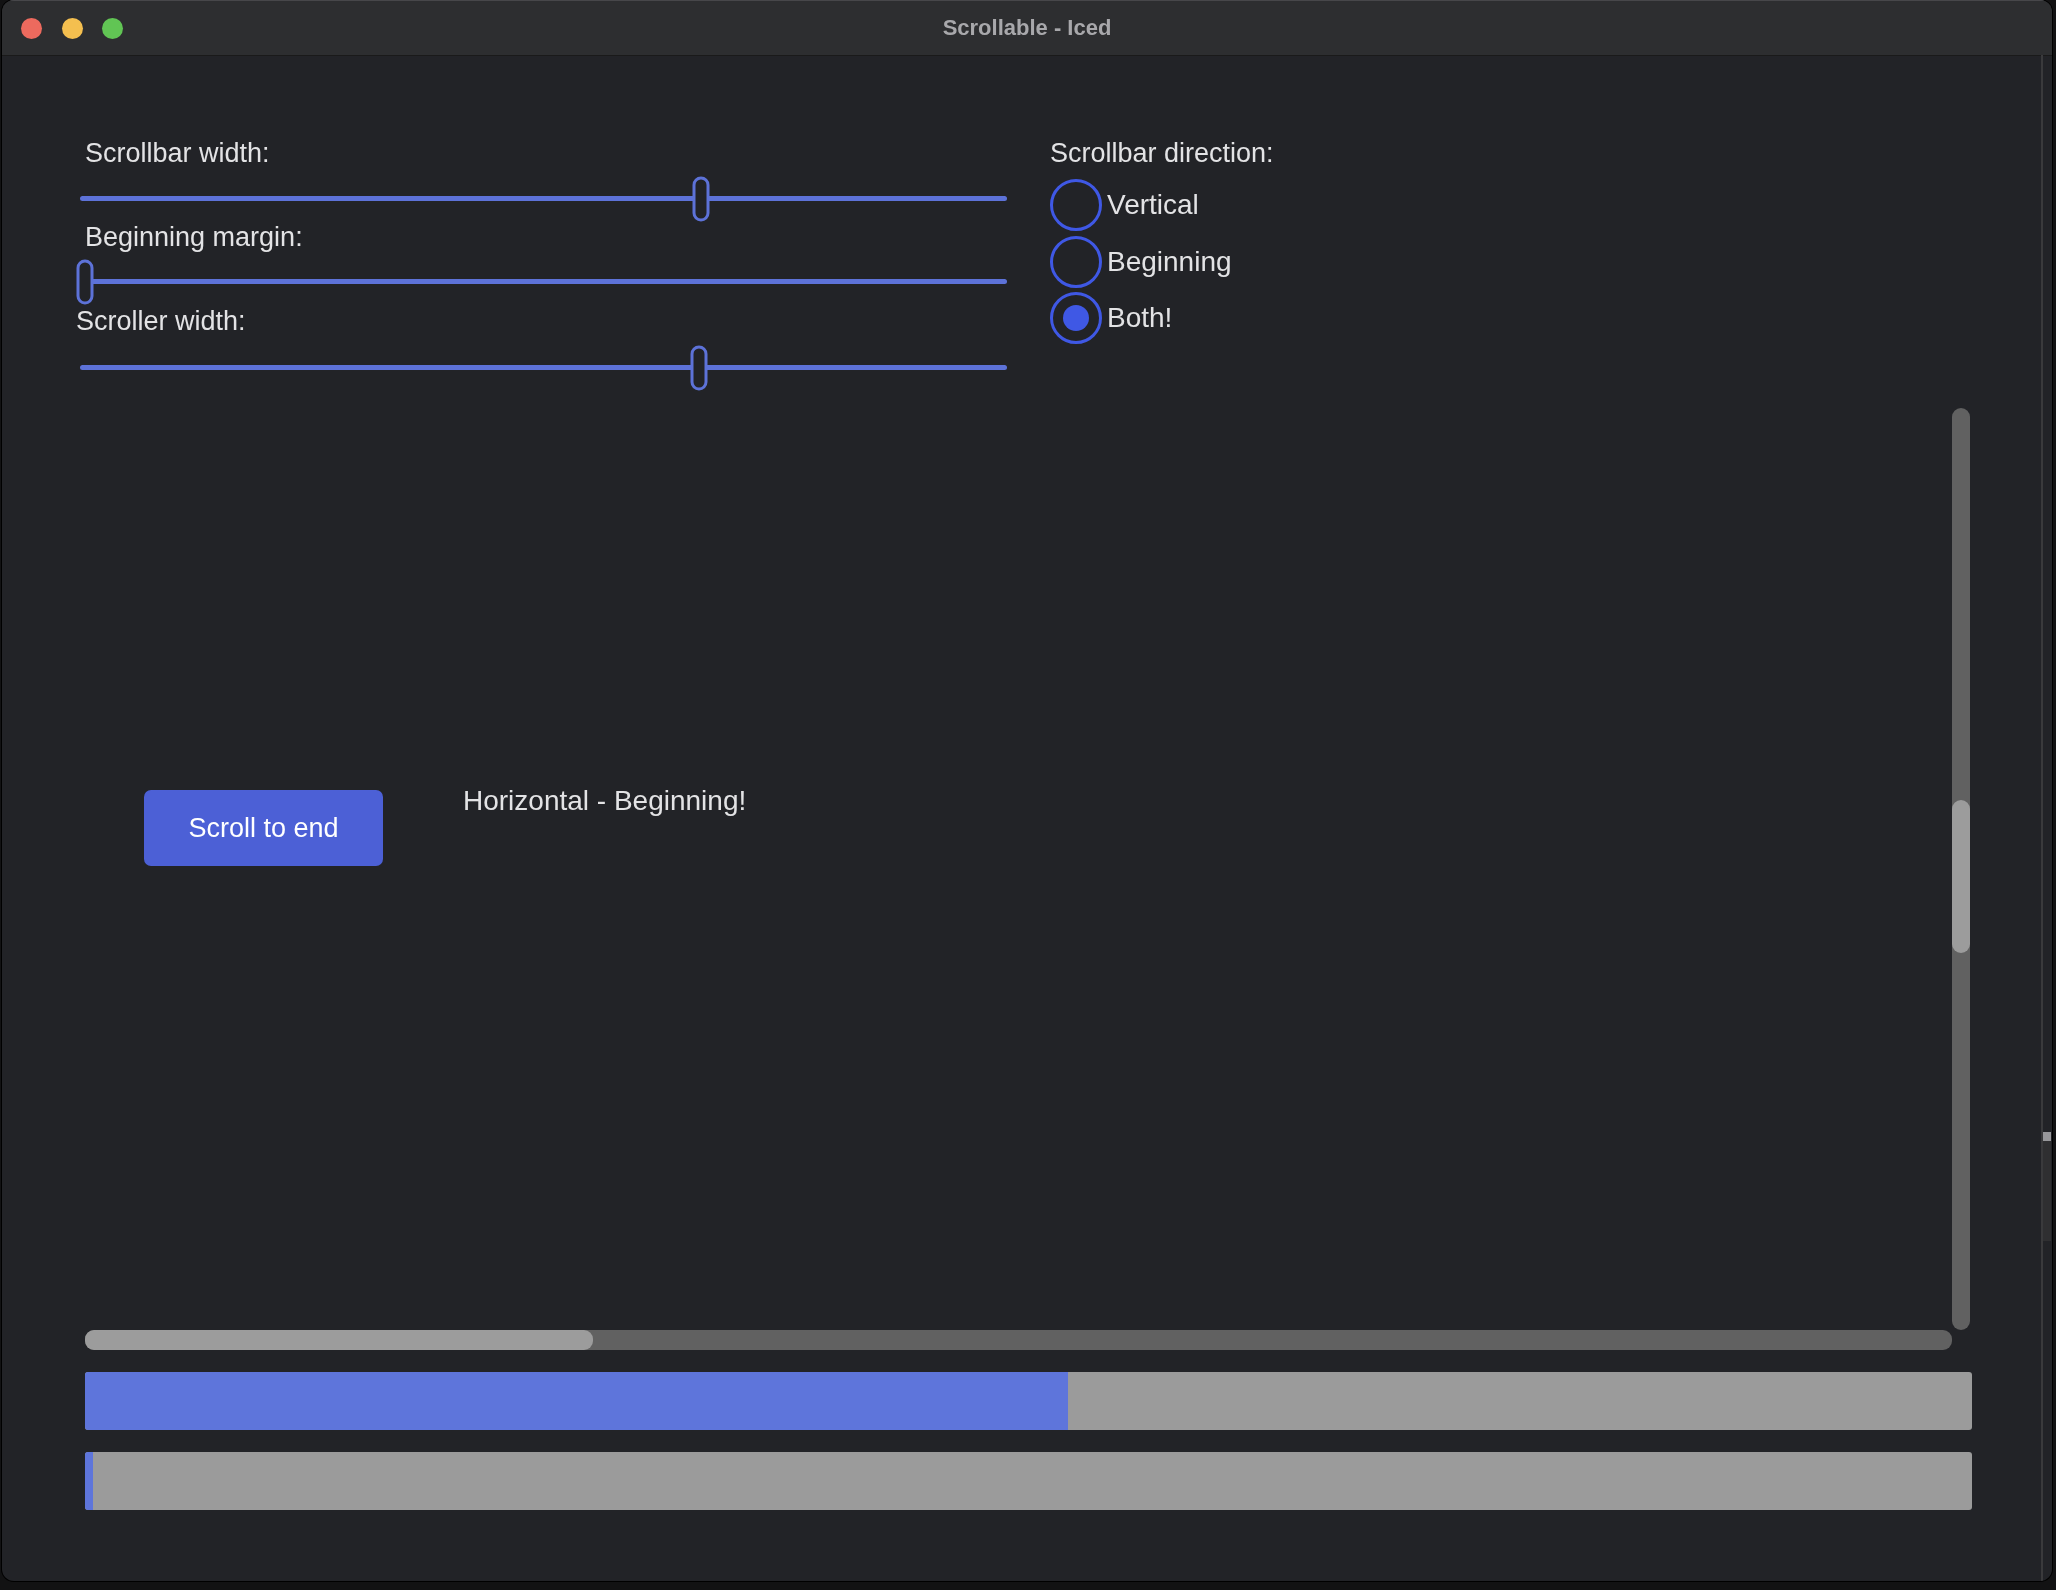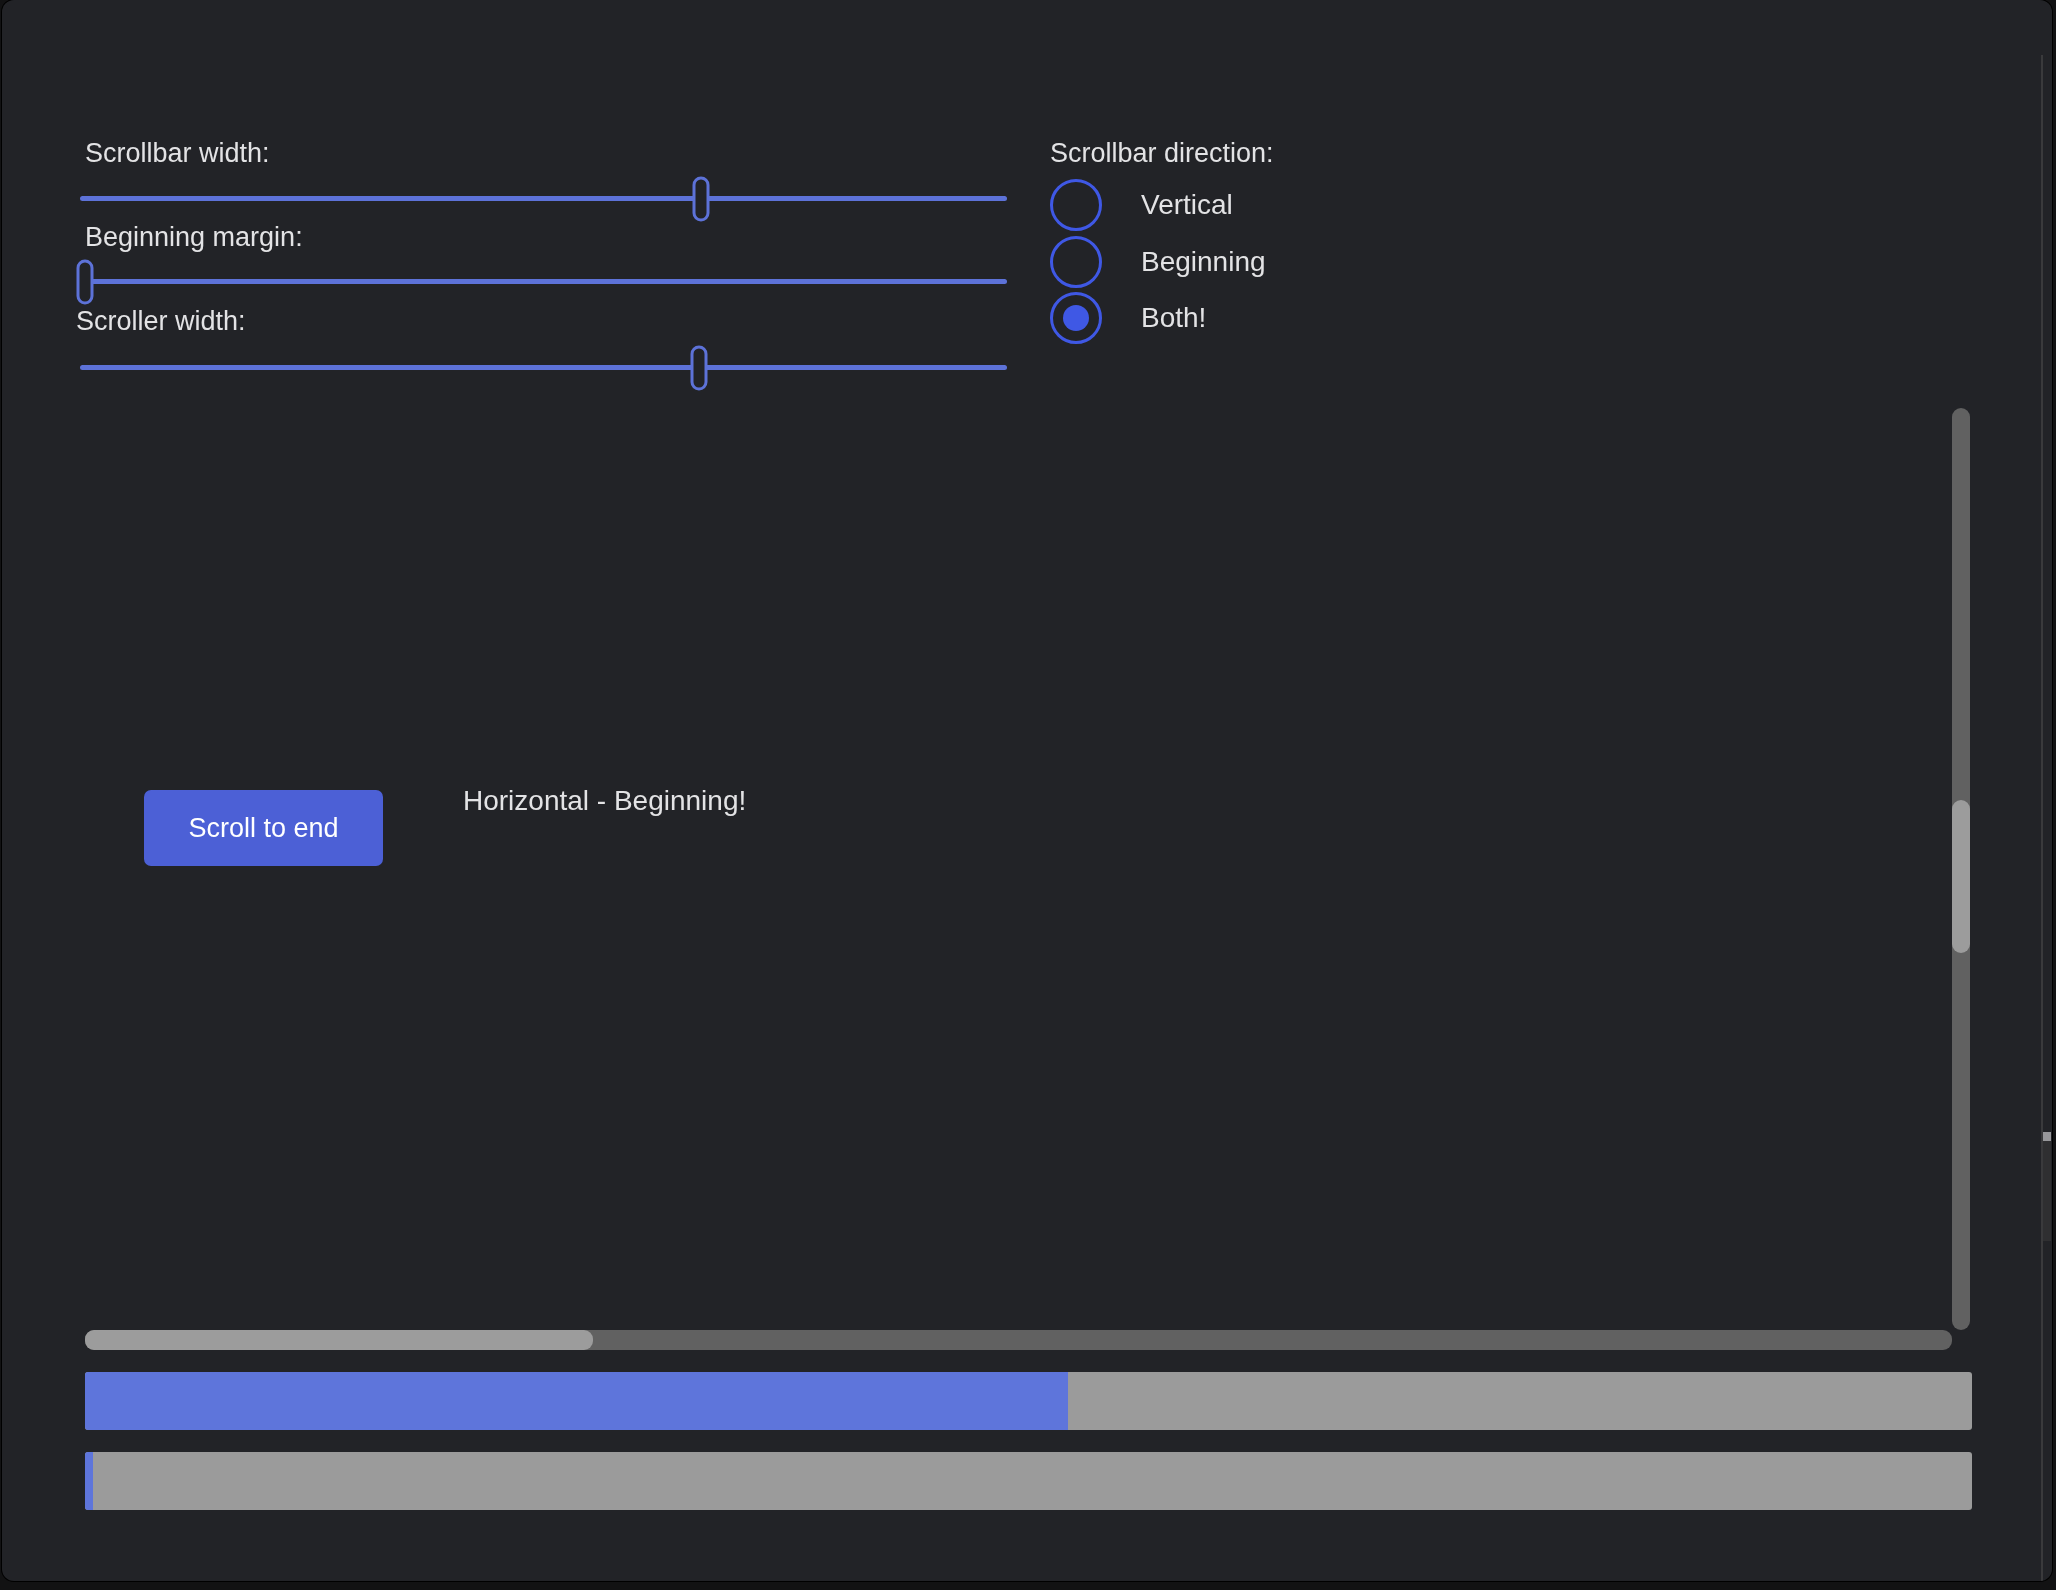--- a/index.html
+++ b/index.html
@@ -19,21 +19,21 @@
   .ui-label{position:absolute;font-size:27px;color:var(--text);white-space:nowrap;text-align:center;}
   
   .slider-track{position:absolute;left:78px;width:927px;height:5px;border-radius:3px;background:var(--rail);}
   .slider-handle{position:absolute;top:50%;width:17px;height:45px;border:3px solid var(--rail);
                  border-radius:10px;background:var(--bg);transform:translate(-50%,-50%);box-sizing:border-box;}
   
   .radio-circle{position:absolute;left:1048px;width:52px;height:52px;border:3px solid var(--radio);
                 border-radius:50%;box-sizing:border-box;}
   .radio-dot{position:absolute;left:50%;top:50%;width:26px;height:26px;border-radius:50%;
              background:var(--radio);transform:translate(-50%,-50%);}
-  .radio-label{position:absolute;left:1139px;height:52px;line-height:52px;font-size:28px;color:var(--text);white-space:nowrap;}
+  .radio-label{position:absolute;left:1105px;height:52px;line-height:52px;font-size:28px;color:var(--text);white-space:nowrap;}
   
   #scroll-btn{position:absolute;left:142px;top:742px;width:239px;height:76px;border:none;border-radius:7px;
               background:var(--accent);color:#ffffff;font-size:27px;font-family:inherit;cursor:pointer;margin-top:48px;}
   #status-text{position:absolute;left:461px;top:761px;font-size:28px;color:var(--text);white-space:nowrap;margin-top:24px;}
   
   #v-track{position:absolute;left:1950px;top:408px;width:18px;height:922px;border-radius:9px;background:var(--track_gray);}
   #v-thumb{position:absolute;left:0;width:100%;border-radius:9px;background:var(--scroller_gray);}
   #h-track{position:absolute;left:83px;top:1330px;width:1867px;height:20px;border-radius:9px;background:var(--track_gray);}
   #h-thumb{position:absolute;top:0;height:100%;left:0;border-radius:9px;background:var(--scroller_gray);}
   
@@ -43,20 +43,26 @@
   
   #right-edge{position:absolute;right:9px;top:55px;width:2px;height:1526px;background:#3a3a3c;}
   #edge-notch{position:absolute;right:1px;top:1132px;width:8px;height:9px;background:#97979a;}
   #edge-panel{position:absolute;right:1px;top:1141px;width:8px;height:100px;background:#2f2f31;}
 </style>
 </head>
 <body>
 
 <div id="window">
 
+  <div id="titlebar">
+    <div id="light-close" class="light"></div>
+    <div id="light-min" class="light"></div>
+    <div id="light-zoom" class="light"></div>
+    <div id="window-title">Scrollable - Iced</div>
+  </div>
 
   <div class="ui-label" style="left:83px;top:138px;">Scrollbar width:</div>
   <div class="slider-track" style="top:196px;">
     <div class="slider-handle" style="left: 67%;"></div>
   </div>
 
   <div class="ui-label" style="left:83px;top:222px;">Beginning margin:</div>
   <div class="slider-track" style="top:279px;">
     <div class="slider-handle" style="left: 0.5%;"></div>
   </div>

